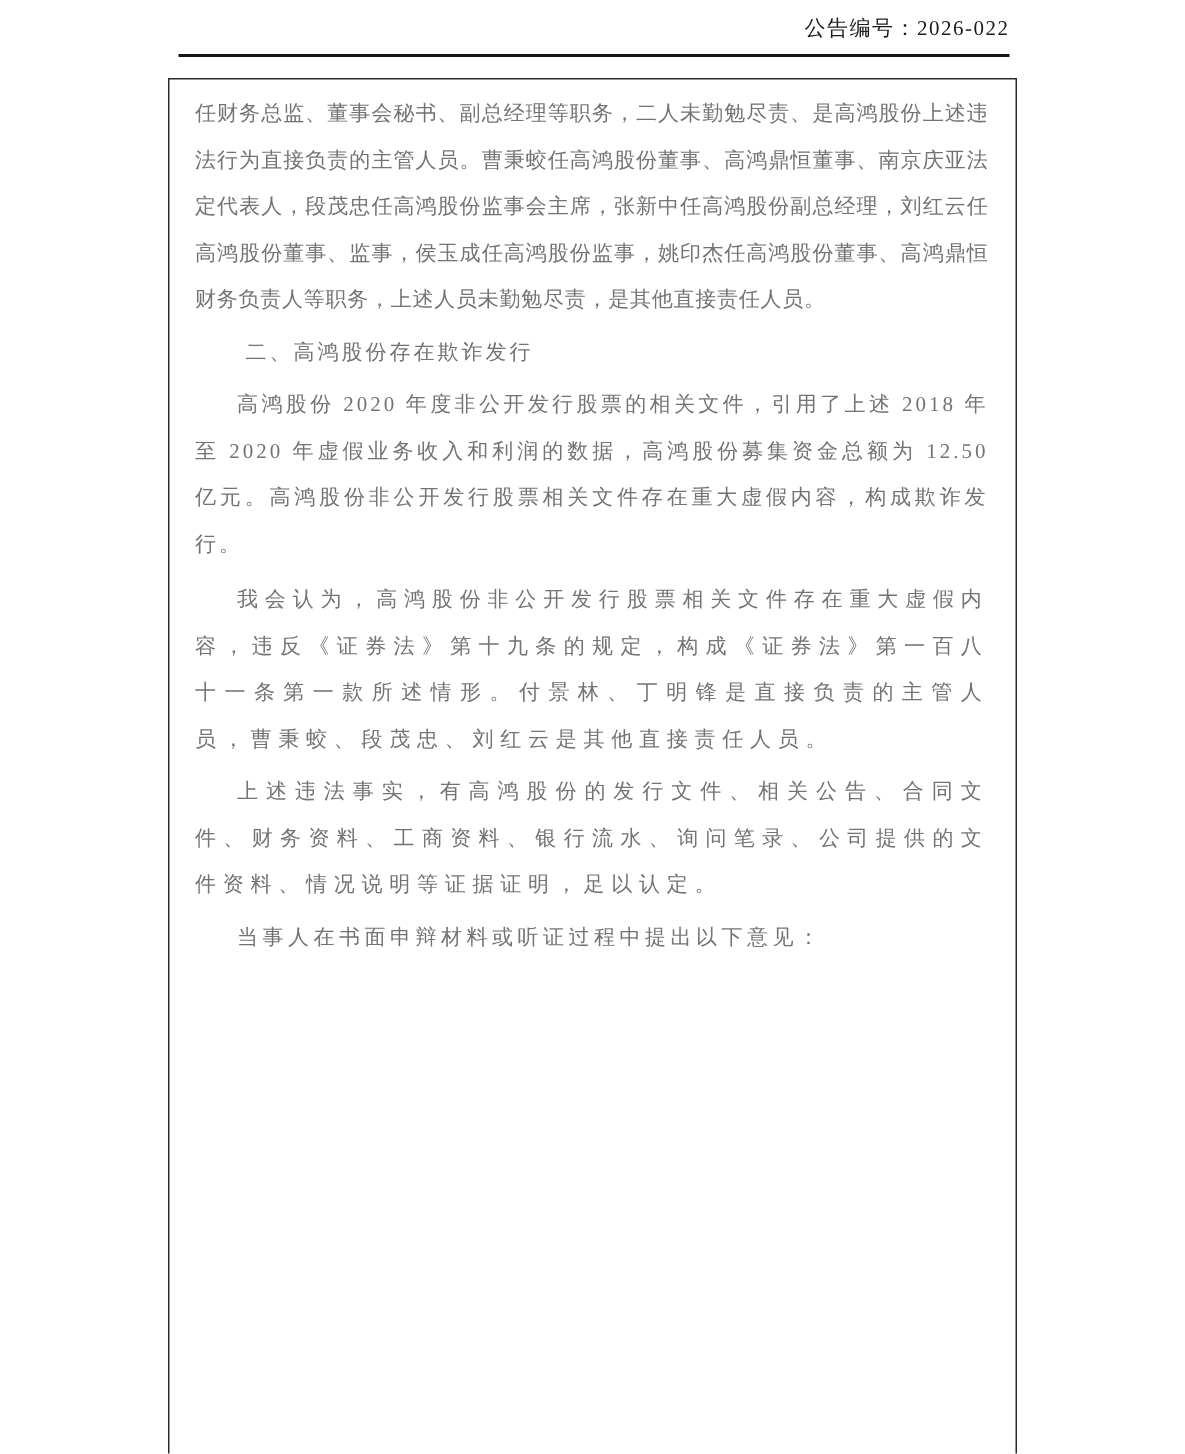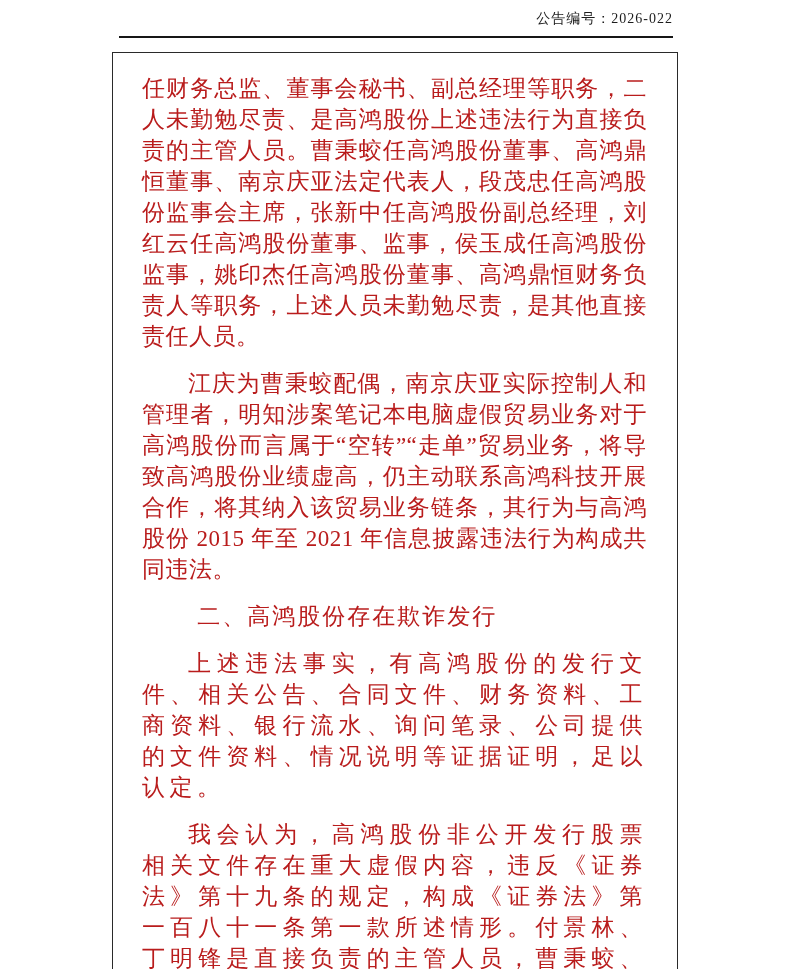--- a/index.html
+++ b/index.html
@@ -40,28 +40,28 @@
     top: 52px;
     left: 112px;
     width: 566px;
     height: 940px; 
     border: 1px solid #2a2a2a;
     box-sizing: border-box;
     padding: 4px 14px 0 13px;
     overflow: hidden;
   }
   .para {
-    margin: 16px;
-    font-size: 23px;
+    margin: 4px;
+    font-size: 14px;
     line-height: 31px;
     text-align: justify;
     text-justify: inter-character;
     text-indent: 2em;
     letter-spacing: 0.5px;
-    color: #b91c1c;
+    color: #737373;
   }
   .para.no-indent { text-indent: 0; }
   .para.heading {
     font-weight: normal;
     letter-spacing: 2px;
     text-indent: 2.4em;
   }
   .para.loose { letter-spacing: 2px; }
   .para.wide  { letter-spacing: 4.5px; }
   .para.mid   { letter-spacing: 3px; }
@@ -74,25 +74,25 @@
 
   <div class="doc-number">公告编号：2026-022</div>
 
   <div class="header-rule"></div>
 
   <div class="content-box">
 
     <p class="para no-indent">任财务总监、董事会秘书、副总经理等职务，二人未勤勉尽责、是高鸿股份上述违法行为直接负责的主管人员。曹秉蛟任高鸿股份董事、高鸿鼎恒董事、南京庆亚法定代表人，段茂忠任高鸿股份监事会主席，张新中任高鸿股份副总经理，刘红云任高鸿股份董事、监事，侯玉成任高鸿股份监事，姚印杰任高鸿股份董事、高鸿鼎恒财务负责人等职务，上述人员未勤勉尽责，是其他直接责任人员。</p>
 
 
-    <p class="para">江庆为曹秉蛟配偶，南京庆亚实际控制人和管理者，明知涉案笔记本电脑虚假贸易业务对于高鸿股份而言属于“空转”“走单”贸易业务，将导致高鸿股份业绩虚高，仍主动联系高鸿科技开展合作，将其纳入该贸易业务链条，其行为与高鸿股份 2015 年至 2021 年信息披露违法行为构成共同违法。</p>
 
     <p class="para heading">二、高鸿股份存在欺诈发行</p>
 
+    <p class="para loose">高鸿股份 2020 年度非公开发行股票的相关文件，引用了上述 2018 年至 2020 年虚假业务收入和利润的数据，高鸿股份募集资金总额为 12.50 亿元。高鸿股份非公开发行股票相关文件存在重大虚假内容，构成欺诈发行。</p>
+
+    <p class="para wide gap-top">我会认为，高鸿股份非公开发行股票相关文件存在重大虚假内容，违反《证券法》第十九条的规定，构成《证券法》第一百八十一条第一款所述情形。付景林、丁明锋是直接负责的主管人员，曹秉蛟、段茂忠、刘红云是其他直接责任人员。</p>
 
     <p class="para wide">上述违法事实，有高鸿股份的发行文件、相关公告、合同文件、财务资料、工商资料、银行流水、询问笔录、公司提供的文件资料、情况说明等证据证明，足以认定。</p>
-
-    <p class="para wide gap-top">我会认为，高鸿股份非公开发行股票相关文件存在重大虚假内容，违反《证券法》第十九条的规定，构成《证券法》第一百八十一条第一款所述情形。付景林、丁明锋是直接负责的主管人员，曹秉蛟、段茂忠、刘红云是其他直接责任人员。</p>
 
     <p class="para mid">当事人在书面申辩材料或听证过程中提出以下意见：</p>
 
   </div>
 </div>
 
 </body></html>

